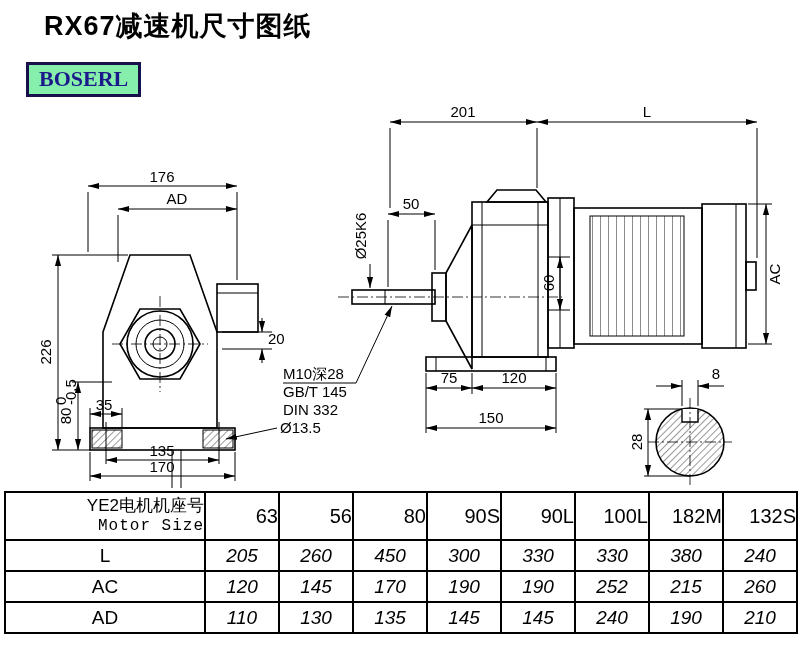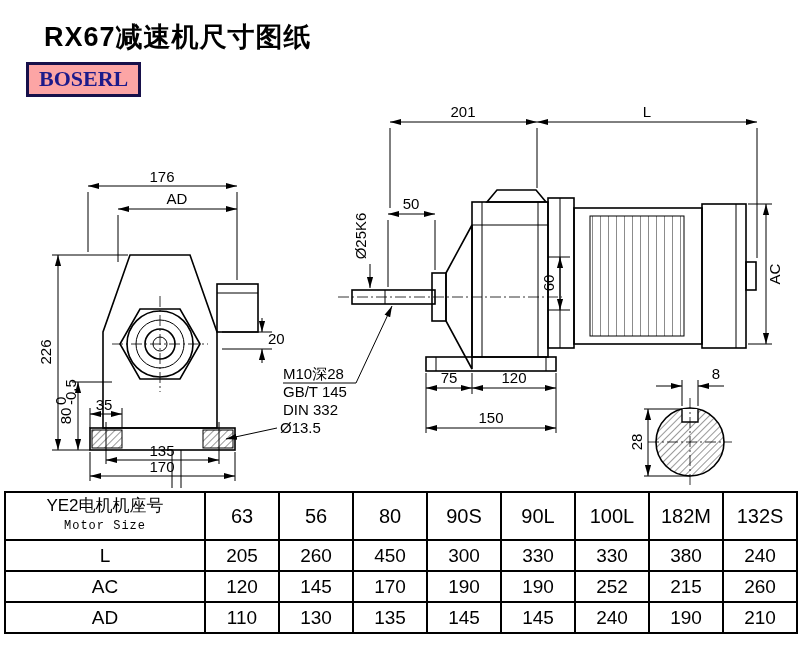--- a/index.html
+++ b/index.html
@@ -1,40 +1,40 @@
 <!DOCTYPE html>
 <html><head>
 <meta charset="utf-8">
 <style>
   html,body{margin:0;padding:0;background:#fff;}
   .page{position:relative;width:800px;height:646px;background:#ffffff;overflow:hidden;
         font-family:"Liberation Sans",sans-serif;color:#000;}
-  .title{position:absolute;left:44px;top:19px;font-size:27px;font-weight:bold;letter-spacing:1px;}
+  .title{position:absolute;left:44px;top:8px;font-size:27px;font-weight:bold;letter-spacing:1px;}
   .logo{position:absolute;left:26px;top:62px;border:3px solid #17104a;padding:1px 10px 2px 10px;
-        font-family:"Liberation Serif",serif;font-weight:bold;font-size:22px;color:#1c1a8a;background:#fca5a5;}
+        font-family:"Liberation Serif",serif;font-weight:bold;font-size:22px;color:#1c1a8a;background:#86efac;}
   .drawing{position:absolute;left:0;top:92px;}
 
   
   .ol{fill:none;stroke:#000;stroke-width:1.6;}
   .tl{fill:none;stroke:#000;stroke-width:1;}
   .dim{fill:none;stroke:#000;stroke-width:1;}
   .cl{fill:none;stroke:#000;stroke-width:0.8;stroke-dasharray:11 3 2 3;}
   text.d{font-family:"Liberation Sans",sans-serif;font-size:15px;fill:#000;}
   .mid{text-anchor:middle;}
 
   
   .dims{position:absolute;left:4px;top:491px;width:792px;border-collapse:collapse;table-layout:fixed;}
   .dims th,.dims td{border:2px solid #000;text-align:center;vertical-align:middle;padding:0;font-weight:normal;}
   .dims tr.hdr{height:48px;}
   .dims tr.row{height:31px;}
-  .hdr th{font-size:20px;}
+  .hdr th{font-size:20px;text-align:right;}
   .h1{font-size:17px;line-height:21px;}
-  .h2{font-family:"Liberation Mono",monospace;font-size:12px;letter-spacing:1px;line-height:21px;}
+  .h2{font-family:"Liberation Mono",monospace;font-size:16px;letter-spacing:1px;line-height:21px;}
   .lbl{font-size:19px;}
-  .val{font-size:19px;}
+  .val{font-size:19px;font-style:italic;}
 </style>
 </head>
 <body>
 
 <div class="page">
 
   <div class="title">RX67减速机尺寸图纸</div>
   <div class="logo">BOSERL</div>
 
   <svg class="drawing" width="800" height="400" viewBox="0 0 800 400">

